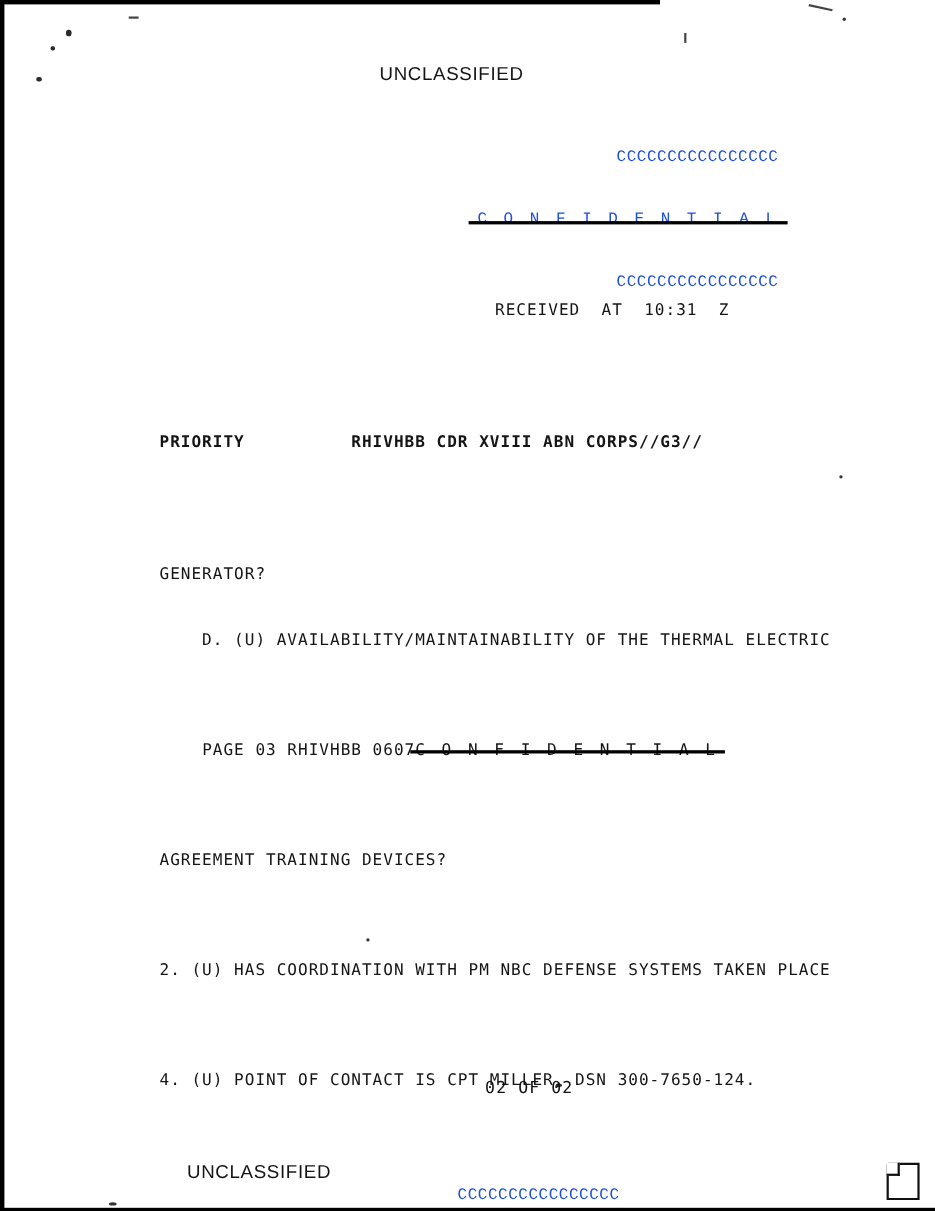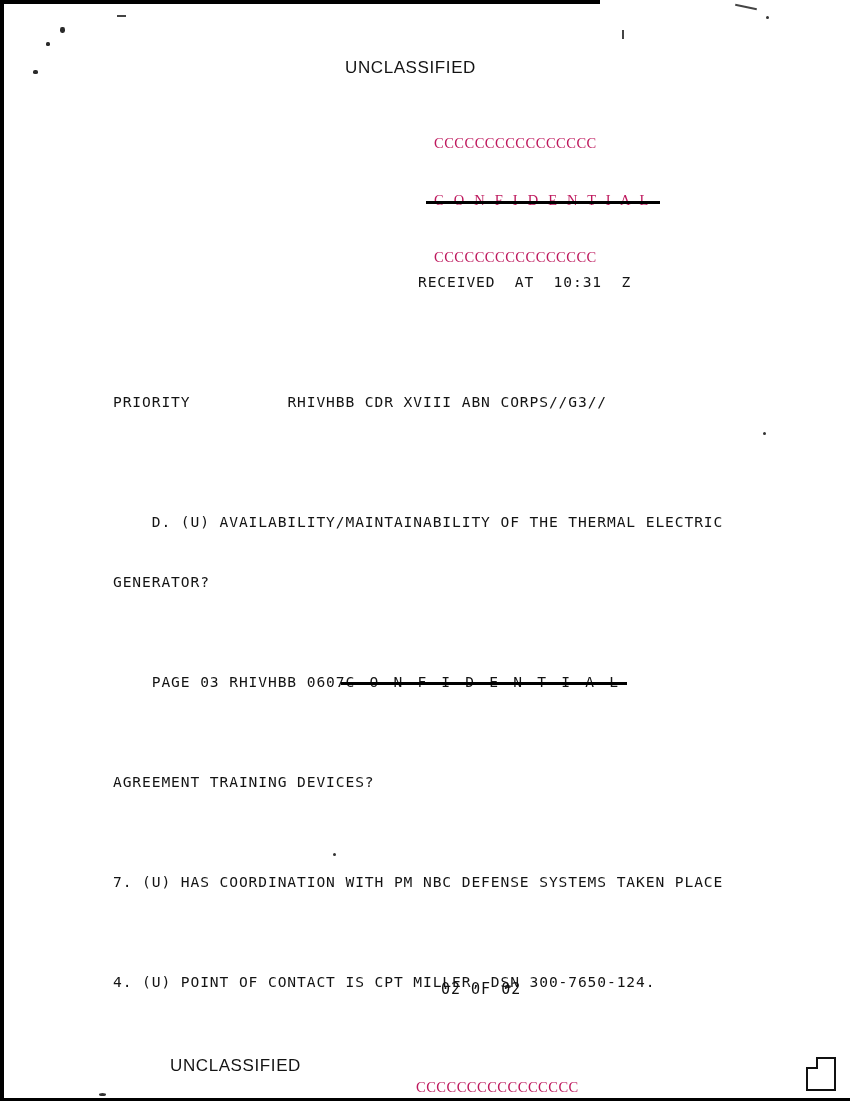--- a/index.html
+++ b/index.html
@@ -79,25 +79,26 @@
     left: 170px;
     top: 1056px;
     font-family: "Liberation Sans", sans-serif;
     font-size: 17px;
     letter-spacing: 0.6px;
     color: #141414;
   }
 
   .cblock {
     position: absolute;
-    font-family: Liberation Serif, serif;
+    font-family: Liberation Mono, monospace;
     font-size: 14.5px;
     letter-spacing: 0.5px;
-    color: #be185d;
+    color: #1d4ed8;
     white-space: pre;
+    text-align: right;
   }
   .cstrike {
     position: relative;
     display: inline-block;
     letter-spacing: 3.2px;
   }
   .cstrike::after {
     content: "";
     position: absolute;
     left: -8px;
@@ -134,28 +135,29 @@
     left: 113px;
     top: 232px;
     width: 700px;
     font-family: "DejaVu Sans Mono", monospace;
     font-size: 14.6px;
     line-height: 20px;
     letter-spacing: 0.9px;
     color: #141414;
     white-space: pre-wrap;
   }
-  .line { white-space: pre; }
+  .line { white-space: pre; margin-left: 32px; }
   .blank { height: 20px; }
 
   .received {
     padding-left: 305px;
   }
   .priority-row {
     white-space: pre;
+    font-weight: bold;
   }
 
   .pagemark {
     position: relative;
     white-space: pre;
     display: inline-block;
   }
   .pagemark .struck {
     position: relative;
     display: inline-block;
@@ -212,28 +214,28 @@
     <div>CCCCCCCCCCCCCCCC</div>
     <div><span class="cstrike">C O N F I D E N T I A L</span></div>
     <div>CCCCCCCCCCCCCCCC</div>
   </div>
 
   <div class="body-text">
     <div class="line received">RECEIVED  AT  10:31  Z</div>
     <div class="blank"></div>
     <div class="line priority-row"><span>PRIORITY</span><span>          </span><span>RHIVHBB CDR XVIII ABN CORPS//G3//</span></div>
     <div class="blank"></div>
+    <div class="line">GENERATOR?</div>
     <div class="line">    D. (U) AVAILABILITY/MAINTAINABILITY OF THE THERMAL ELECTRIC</div>
-    <div class="line">GENERATOR?</div>
     <div class="blank"></div>
     <div class="line pagemark"><span>PAGE 03 RHIVHBB 0607</span><span class="struck">C O N F I D E N T I A L</span></div>
     <div class="blank"></div>
     <div class="line">AGREEMENT TRAINING DEVICES?</div>
     <div class="line"></div>
-    <div class="line">7. (U) HAS COORDINATION WITH PM NBC DEFENSE SYSTEMS TAKEN PLACE</div>
+    <div class="line">2. (U) HAS COORDINATION WITH PM NBC DEFENSE SYSTEMS TAKEN PLACE</div>
     <div class="line"></div>
     <div class="line">4. (U) POINT OF CONTACT IS CPT MILLER, DSN 300-7650-124.</div>
     <div class="line"></div>
     
     <div class="line"></div>
     
     
   </div>
 
   <div class="page-of">02 OF 02</div>

